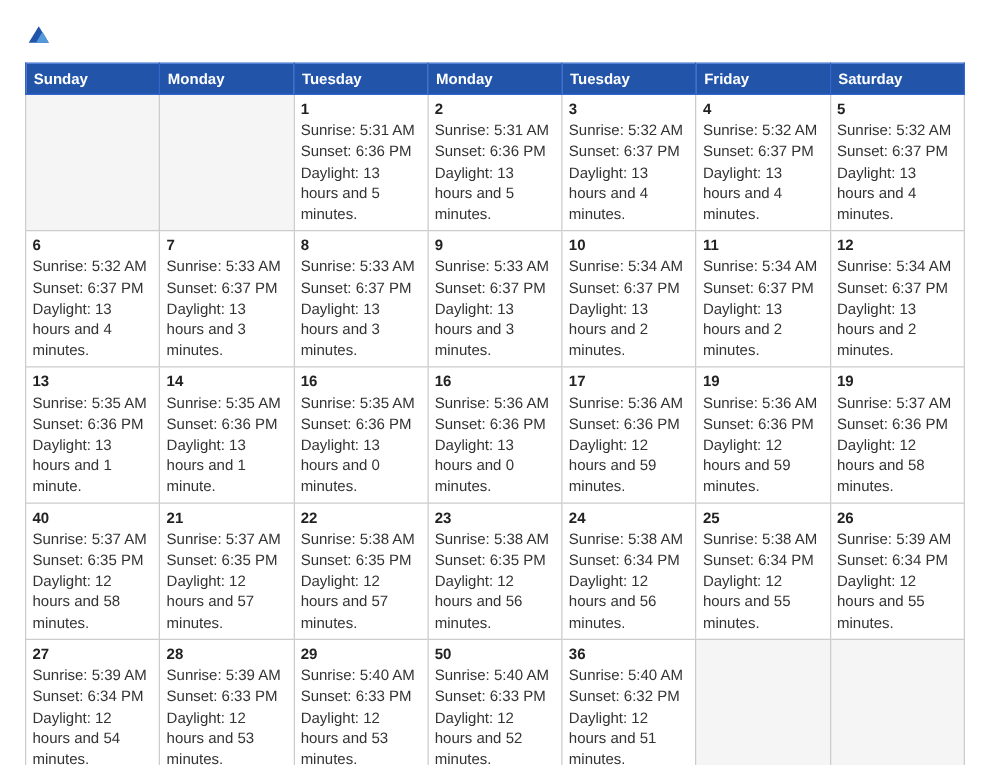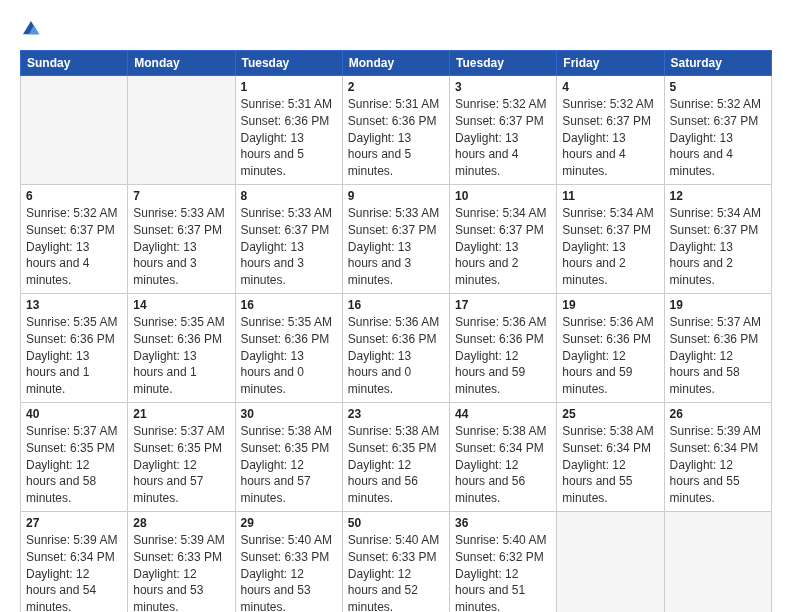--- a/index.html
+++ b/index.html
@@ -265,33 +265,33 @@
 Sunset: 6:35 PM
 Daylight: 12 hours and 58 minutes.</div>
           </td>
           <td>
             <span class="day-number">21</span>
             <div class="day-info" style="white-space: pre-line;">Sunrise: 5:37 AM
 Sunset: 6:35 PM
 Daylight: 12 hours and 57 minutes.</div>
           </td>
           <td>
-            <span class="day-number">30</span>
+            <span class="day-number">22</span>
             <div class="day-info" style="white-space: pre-line;">Sunrise: 5:38 AM
 Sunset: 6:35 PM
 Daylight: 12 hours and 57 minutes.</div>
           </td>
           <td>
             <span class="day-number">23</span>
             <div class="day-info" style="white-space: pre-line;">Sunrise: 5:38 AM
 Sunset: 6:35 PM
 Daylight: 12 hours and 56 minutes.</div>
           </td>
           <td>
-            <span class="day-number">44</span>
+            <span class="day-number">24</span>
             <div class="day-info" style="white-space: pre-line;">Sunrise: 5:38 AM
 Sunset: 6:34 PM
 Daylight: 12 hours and 56 minutes.</div>
           </td>
           <td>
             <span class="day-number">25</span>
             <div class="day-info" style="white-space: pre-line;">Sunrise: 5:38 AM
 Sunset: 6:34 PM
 Daylight: 12 hours and 55 minutes.</div>
           </td>

